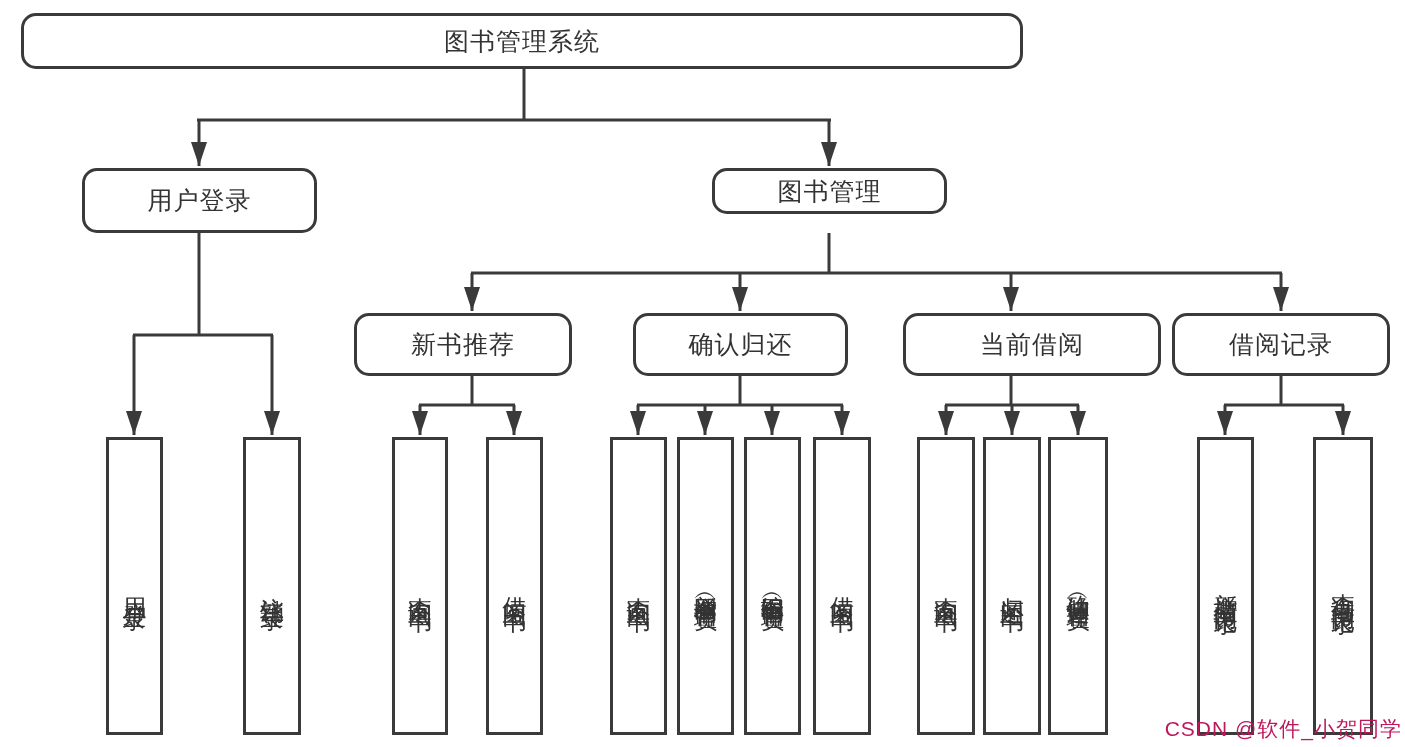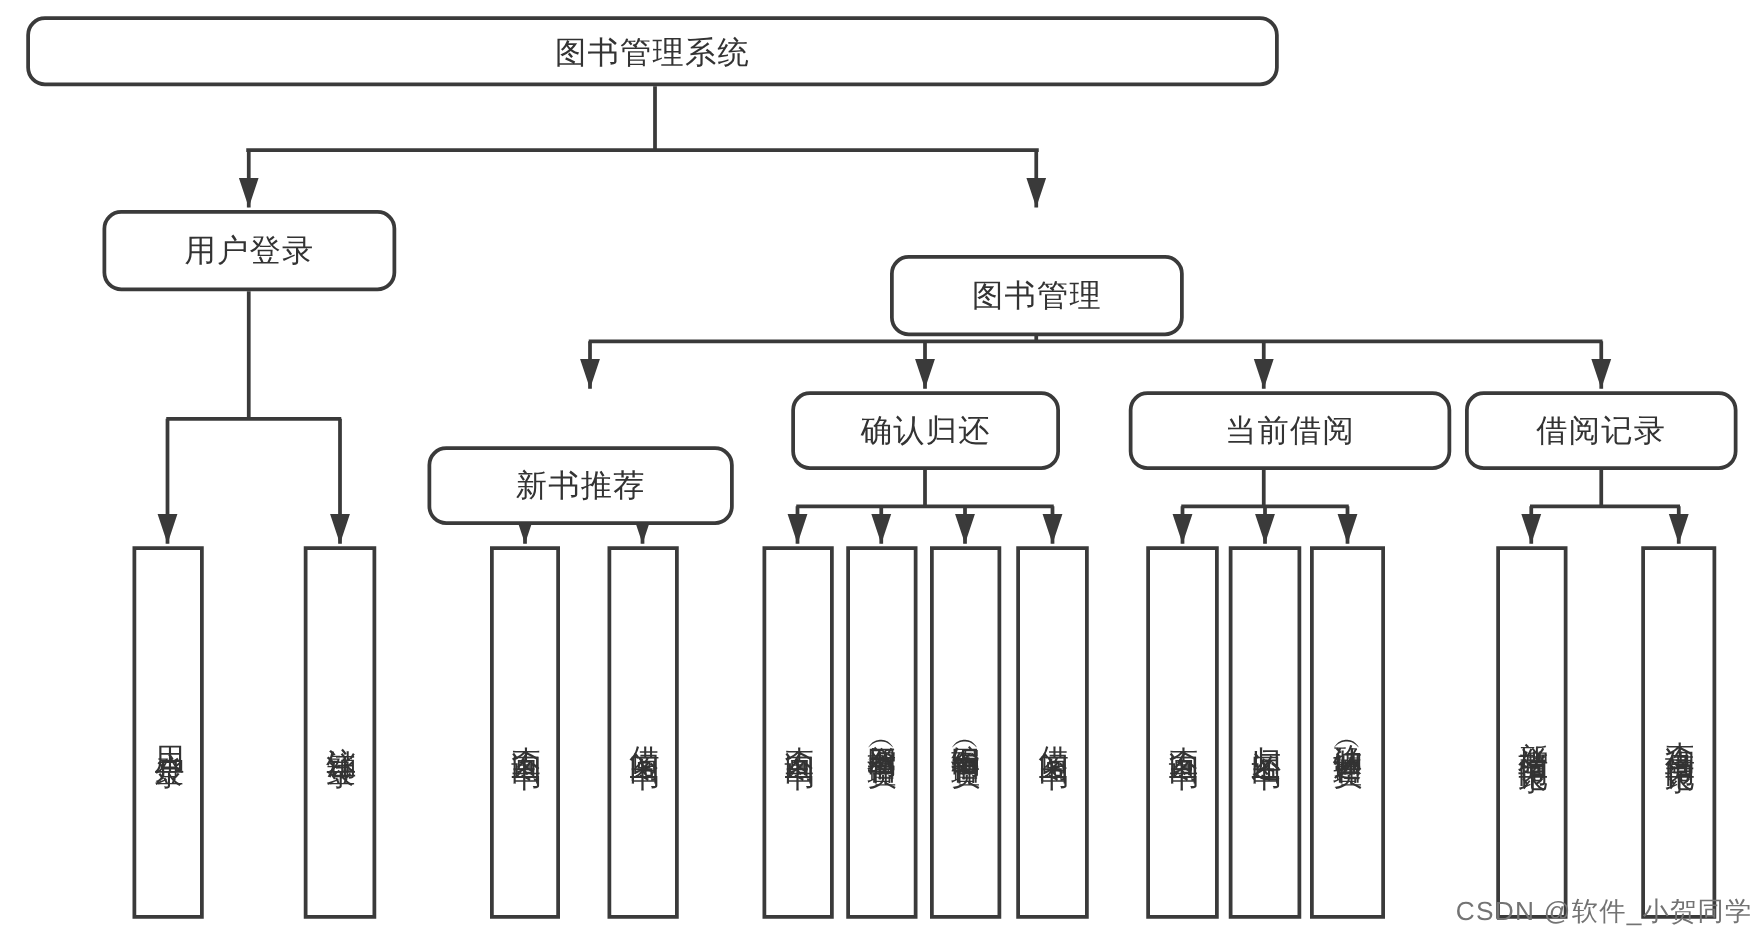--- a/index.html
+++ b/index.html
@@ -36,21 +36,21 @@
     letter-spacing:4px;
     line-height:1;
     text-align:center;
   }
   .vnode.long{letter-spacing:2px;font-size:23px;}
   .watermark{
     position:absolute;
     right:3px;
     bottom:4px;
     font-size:21px;
-    color:#737373;
+    color:#be185d;
     letter-spacing:1px;
     z-index:5;
     white-space:nowrap;
   }
 </style>
 </head>
 <body>
 
 <div class="canvas">
 
@@ -100,23 +100,23 @@
       <line x1="1281" y1="376" x2="1281" y2="405"></line>
       <line x1="1224" y1="405" x2="1344" y2="405"></line>
       <line x1="1225" y1="405" x2="1225" y2="435" marker-end="url(#arw)"></line>
       <line x1="1343" y1="405" x2="1343" y2="435" marker-end="url(#arw)"></line>
     </g>
   </svg>
 
   <div class="node hnode" style="left:21px;top:13px;width:1002px;height:56px;">图书管理系统</div>
 
   <div class="node hnode" style="left:82px;top:168px;width:235px;height:65px;">用户登录</div>
-  <div class="node hnode" style="left:712px;top:168px;width:235px;height:65px;margin-top:36px;">图书管理</div>
+  <div class="node hnode" style="left:712px;top:168px;width:235px;height:46px;">图书管理</div>
 
-  <div class="node hnode" style="left:342px;top:313px;width:245px;height:63px;margin-top:44px;">新书推荐</div>
+  <div class="node hnode" style="left:354px;top:313px;width:218px;height:63px;">新书推荐</div>
   <div class="node hnode" style="left:633px;top:313px;width:215px;height:63px;">确认归还</div>
   <div class="node hnode" style="left:903px;top:313px;width:258px;height:63px;">当前借阅</div>
   <div class="node hnode" style="left:1172px;top:313px;width:218px;height:63px;">借阅记录</div>
 
   <div class="node vnode" style="left:106px;top:437px;width:57px;height:298px;">用户登录</div>
   <div class="node vnode" style="left:243px;top:437px;width:58px;height:298px;">注销登录</div>
 
   <div class="node vnode" style="left:392px;top:437px;width:56px;height:298px;">查询图书</div>
   <div class="node vnode" style="left:486px;top:437px;width:57px;height:298px;">借阅图书</div>
 

